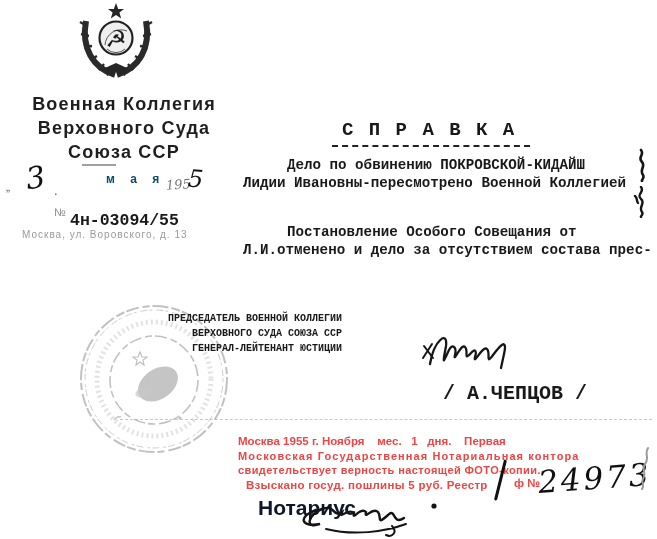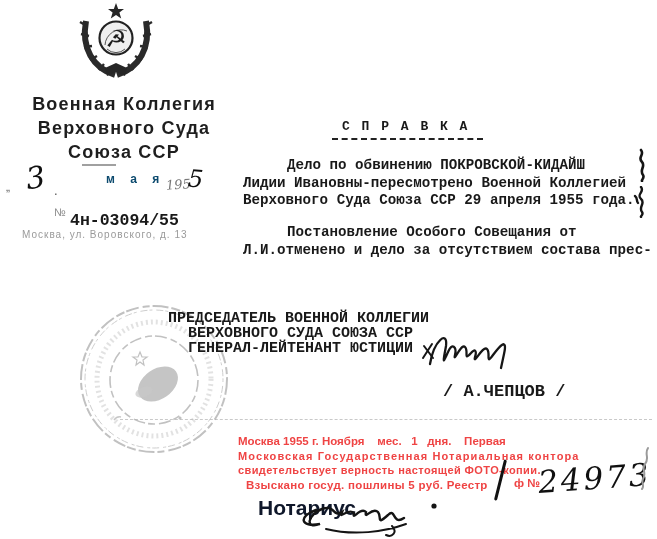--- a/index.html
+++ b/index.html
@@ -7,22 +7,22 @@
         font-family:"Liberation Sans",sans-serif;color:#1b1b1b;}
   .abs{position:absolute;}
   .line{white-space:pre;}
   
   .letterhead{width:232px;text-align:center;font-weight:600;font-size:18px;line-height:24px;
               letter-spacing:1.2px;color:#1e1e1e;}
   .addr{font-size:10px;color:#9a9a9a;letter-spacing:1px;}
   
   .tw{font-family:"Liberation Mono","DejaVu Sans Mono",monospace;font-weight:bold;color:#191919;}
   .body-par{font-size:14.2px;line-height:17.6px;}
-  .sig-lines{font-size:15px;line-height:15.2px;}
-  .doc-title{font-size:13px;letter-spacing:2px;border-bottom:2px dashed #222;
+  .sig-lines{font-size:10px;line-height:15.2px;text-align:right;}
+  .doc-title{font-size:19px;letter-spacing:2px;border-bottom:2px dashed #222;
              padding:0 14px 4px 10px;}
   
   .hand{font-family:"DejaVu Serif",serif;font-style:italic;color:#101010;}
   
   .notary{font-weight:bold;color:#ef4444;}
   .notary .n1{font-size:11.5px;line-height:14.5px;}
   .notary .n2{font-size:11px;line-height:14.5px;letter-spacing:1.1px;}
   .notary .n3{font-size:11px;line-height:14.5px;letter-spacing:.4px;}
   .notary .n4{font-size:11.5px;line-height:14.5px;letter-spacing:.3px;padding-left:8px;}
   .stamp{opacity:.55;filter:blur(.4px);}
@@ -62,21 +62,20 @@
   <div class="abs" style="left:54px;top:206px;font-size:11px;color:#8a8a8a;">№</div>
   <div class="abs tw" style="left:70px;top:199px;font-size:16.5px;margin-top:12px;">4н-03094/55</div>
 
   <div class="abs addr" style="left:22px;top:229px;">Москва, ул. Воровского, д. 13</div>
 
   <div class="abs tw doc-title" style="left:332px;top:119px;">С П Р А В К А</div>
 
   <div class="abs tw body-par" style="left:243px;top:157px;">
     <div class="line" style="padding-left:44px;">Дело по обвинению ПОКРОВСКОЙ-КИДАЙШ</div>
     <div class="line">Лидии Ивановны-пересмотрено Военной Коллегией</div>
-    <div class="line">Верховного Суда Союза ССР 29 апреля 1955 года.</div>
   </div>
 
   <div class="abs tw body-par" style="left:243px;top:224px;">
     <div class="line" style="padding-left:44px;">Постановление Особого Совещания от</div>
     <div class="line">Л.И.отменено и дело за отсутствием состава прес-</div>
   </div>
 
   <svg class="abs" style="left:633px;top:148px;" width="18" height="34" viewBox="0 0 18 34">
     <path d="M8,2 C12,7 4,9 9,14 C13,18 6,22 10,27 C12,30 8,32 9,33" stroke="#151515" stroke-width="2.6" fill="none" stroke-linecap="round"></path>
   </svg>
@@ -102,21 +101,21 @@
     <div class="line" style="padding-left:20px;">ГЕНЕРАЛ-ЛЕЙТЕНАНТ ЮСТИЦИИ</div>
   </div>
 
   <svg class="abs" style="left:418px;top:322px;" width="112" height="56" viewBox="0 0 112 56">
     <path d="M6,24 l9,12 M14,22 l-9,14" stroke="#161616" stroke-width="2" fill="none" stroke-linecap="round"></path>
     <path d="M12,42 C16,18 30,8 28,24 C26,36 23,46 30,30 C34,20 39,25 37,33
              C35,42 43,21 47,25 C51,29 45,40 53,31 C57,26 59,29 57,35
              C55,44 65,23 69,27 C73,31 67,44 75,33 C81,25 90,14 86,32 L83,46" stroke="#161616" stroke-width="2.3" fill="none" stroke-linecap="round"></path>
   </svg>
 
-  <div class="abs tw" style="left:443px;top:382px;font-size:17px;">/ А.ЧЕПЦОВ /</div>
+  <div class="abs tw" style="left:443px;top:382px;font-size:20px;">/ А.ЧЕПЦОВ /</div>
 
   <div class="abs dashline" style="left:120px;top:419px;width:532px;"></div>
 
   <div class="abs notary" style="left:238px;top:434px;">
     <div class="line n1">Москва 1955 г. Ноября    мес.   1   дня.    Первая</div>
     <div class="line n2">Московская Государственная Нотариальная контора</div>
     <div class="line n3">свидетельствует верность настоящей ФОТО-копии.</div>
     <div class="line n4">Взыскано госуд. пошлины 5 руб. Реестр</div>
   </div>
 

